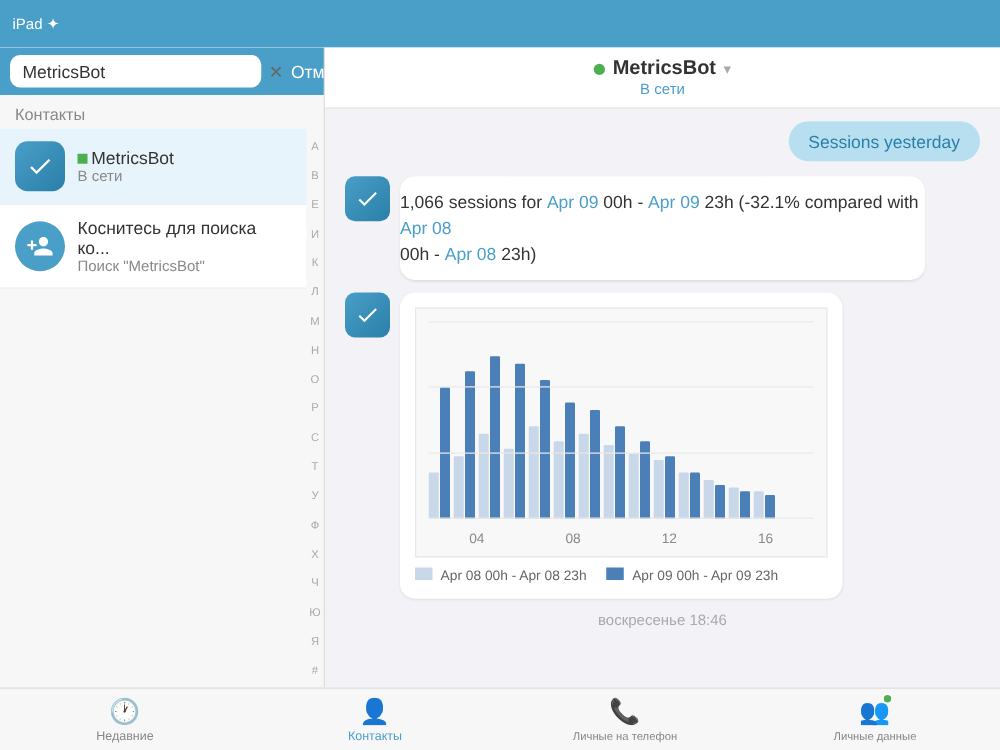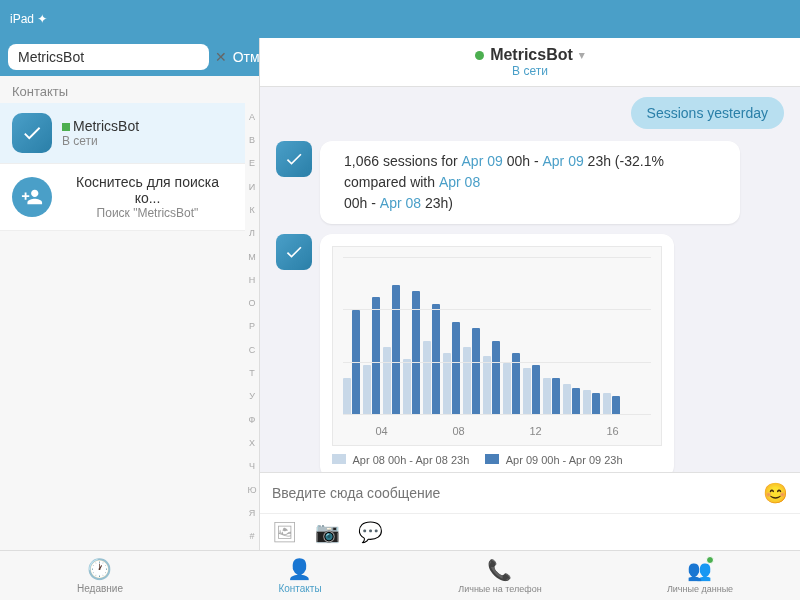--- a/index.html
+++ b/index.html
@@ -42,21 +42,21 @@
 
     .chat-messages { flex: 1; overflow-y: auto; padding: 10px 16px; background: #f2f2f7; }
 
     
     .sessions-btn { background: #b8dff0; color: #2a7fa8; border: none; border-radius: 16px; padding: 8px 16px; font-size: 14px; cursor: pointer; float: right; margin-bottom: 12px; }
     .clearfix::after { content: ''; display: table; clear: both; }
 
     
     .message-row { display: flex; align-items: flex-start; margin-bottom: 10px; }
     .bot-avatar { width: 36px; height: 36px; background: linear-gradient(135deg, #4a9fc8, #2a7fa8); border-radius: 8px; display: flex; align-items: center; justify-content: center; flex-shrink: 0; margin-right: 8px; }
-    .message-bubble { background: white; border-radius: 12px; padding: 10px 24px; max-width: 420px; font-size: 14px; line-height: 1.5; color: #333; box-shadow: 0 1px 2px rgba(0,0,0,0.08); }
+    .message-bubble { background: white; border-radius: 12px; padding: 10px 0; max-width: 420px; font-size: 14px; line-height: 1.5; color: #333; box-shadow: 0 1px 2px rgba(0,0,0,0.08); }
     .highlight-blue { color: #4a9fc8; font-weight: 500; }
 
     
     .chart-bubble { background: white; border-radius: 12px; padding: 12px; max-width: 380px; box-shadow: 0 1px 2px rgba(0,0,0,0.08); }
     .chart-container { position: relative; width: 330px; height: 200px; background: #f8f8f8; border: 1px solid #e8e8e8; padding: 10px 10px 30px 10px; }
     .chart-bars { display: flex; align-items: flex-end; height: 100%; gap: 3px; }
     .bar-group { display: flex; align-items: flex-end; gap: 1px; }
     .bar { border-radius: 1px 1px 0 0; }
     .bar-gray { background: #c8d8e8; }
     .bar-blue { background: #4a7fb8; }
@@ -117,21 +117,21 @@
               </svg>
             </div>
             <div class="contact-info">
               <div class="contact-name">
                 <span class="online-dot"></span>MetricsBot
               </div>
               <div class="contact-status">В сети</div>
             </div>
           </div>
 
-          <div class="contact-item" style="background:white;text-align:center;">
+          <div class="contact-item" style="background:white;">
             <div class="avatar avatar-search">
               <svg viewBox="0 0 24 24" fill="white" width="22" height="22">
                 <path d="M15 12c2.21 0 4-1.79 4-4s-1.79-4-4-4-4 1.79-4 4 1.79 4 4 4zm-9-2V7H4v3H1v2h3v3h2v-3h3v-2H6zm9 4c-2.67 0-8 1.34-8 4v2h16v-2c0-2.66-5.33-4-8-4z"></path>
               </svg>
             </div>
             <div class="contact-info">
               <div class="contact-name">Коснитесь для поиска ко...</div>
               <div class="contact-status">Поиск "MetricsBot"</div>
             </div>
           </div>
@@ -282,31 +282,20 @@
                 <span>Apr 09 00h - Apr 09 23h</span>
               </span>
             </div>
           </div>
         </div>
 
         <div class="timestamp">воскресенье 18:46</div>
 
       </div>
 
-      <div>
-        <div class="chat-input-area">
-          <input class="message-input" type="text" placeholder="Введите сюда сообщение" style="">
-          <span class="emoji-btn">😊</span>
-        </div>
-        <div class="toolbar-icons">
-          <span class="toolbar-icon">🖼</span>
-          <span class="toolbar-icon">📷</span>
-          <span class="toolbar-icon">💬</span>
-        </div>
-      </div>
 
     </div>
   </div>
 
   <div class="bottom-nav">
     <div class="nav-item">
       <span class="nav-icon">🕐</span>
       <span>Недавние</span>
     </div>
     <div class="nav-item active">

